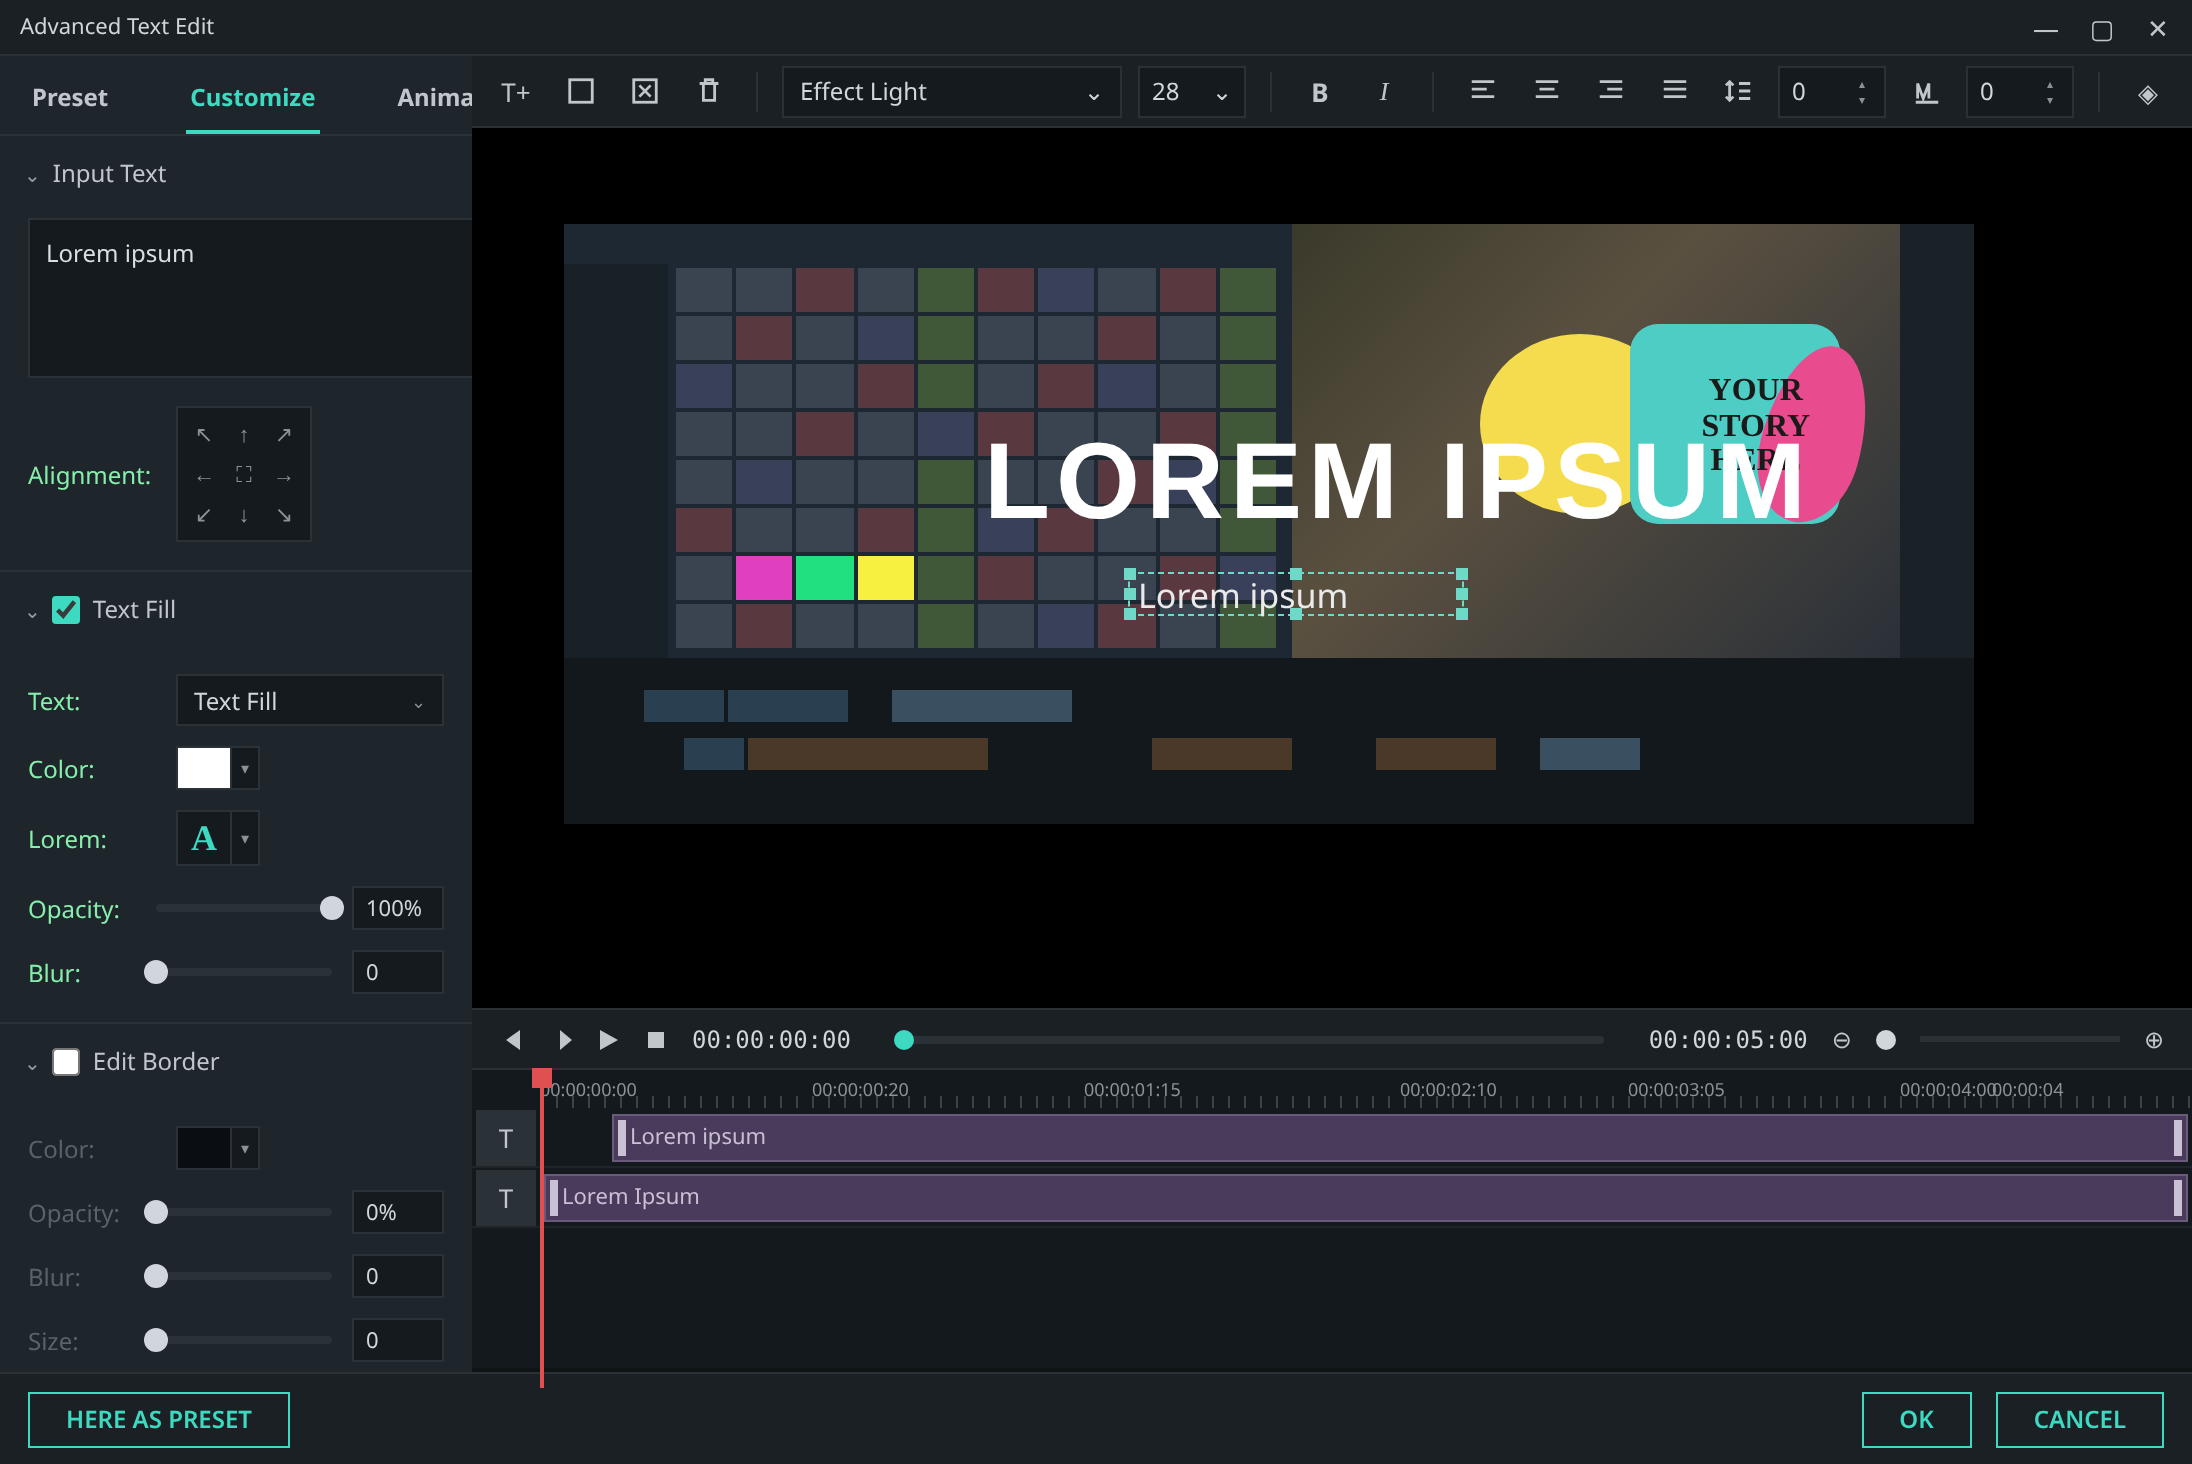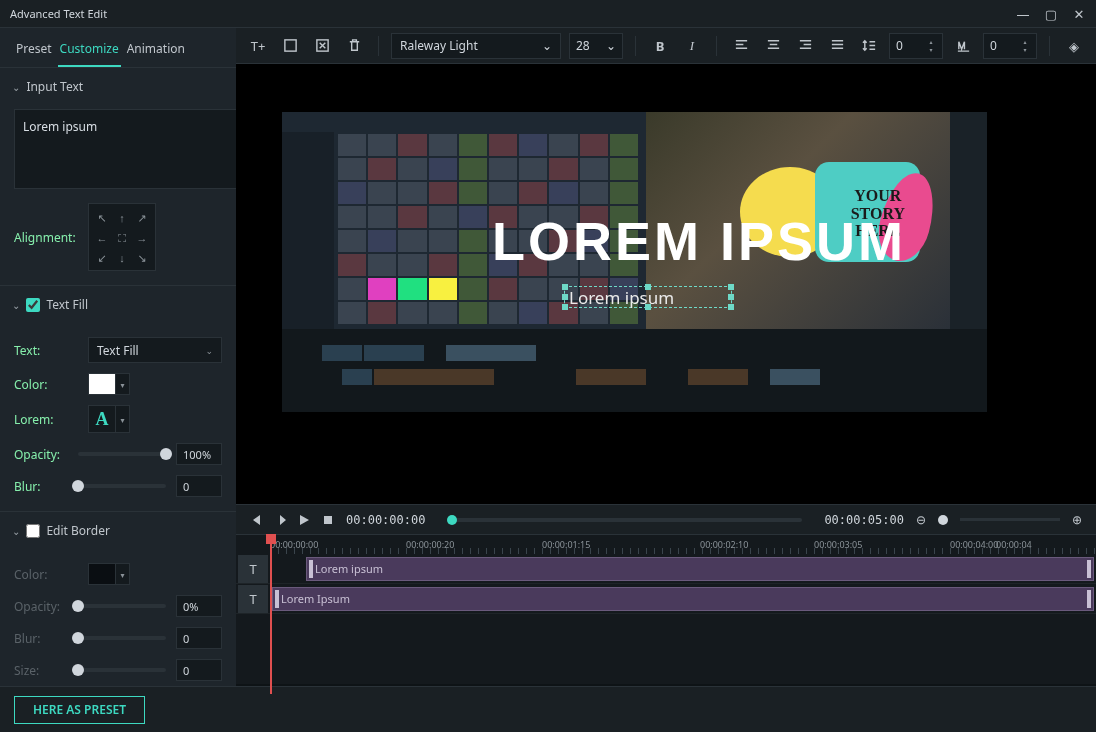--- a/index.html
+++ b/index.html
@@ -7,21 +7,21 @@
 
 
 .titlebar { height:28px; background:#1a2024; display:flex; align-items:center; justify-content:space-between; padding:0 10px; border-bottom:1px solid #2a3238; }
 .titlebar span { font-size:11px; color:#d0d6dc; }
 .winctrls { display:flex; gap:14px; font-size:13px; color:#c0c6cc; }
 .winctrls div { cursor:pointer; width:14px; text-align:center; }
 
 
 .main { display:flex; height:658px; }
 .sidebar { width:298px; background:#1e252b; display:flex; flex-direction:column; overflow-y:auto; }
-.tabs { display:flex; gap:4px; padding:8px 14px 0; border-bottom:1px solid #2a3238; }
+.tabs { display:flex; gap:37px; padding:8px 14px 0; border-bottom:1px solid #2a3238;font-weight:bold; }
 .tab { padding:4px 2px 8px; cursor:pointer; font-size:12px; }
 .tab.active { color:#3dd9c1; border-bottom:2px solid #3dd9c1; }
 
 .section { border-bottom:1px solid #2a3238; }
 .section-h { display:flex; align-items:center; gap:6px; padding:10px 12px; cursor:pointer; }
 .section-h .chev { font-size:10px; color:#98a0a6; }
 .section-body { padding:4px 14px 14px; }
 
 .textarea { width:264px; height:80px; background:#141a1e; border:1px solid #2a3238; color:#d8dee4; padding:8px; font-size:12px; resize:none; }
 
@@ -262,21 +262,21 @@
             <path d="M5 5l6 6M11 5l-6 6"></path>
           </svg>
         </div>
       <div class="tbtn">
           <svg viewBox="0 0 16 16">
             <path d="M3 4h10M5 4v9h6V4M6 4V2h4v2"></path>
           </svg>
         </div>
       <div class="divider"></div>
       <div class="fontsel">
-          <span>Raleway Light</span>
+          <span>Effect Light</span>
           <span class="dd">⌄</span>
         </div>
       <div class="numsel">
           <span>28</span>
           <span class="dd">⌄</span>
         </div>
       <div class="divider"></div>
       <div class="tbtn" style="font-weight:bold">B</div>
       <div class="tbtn" style="font-style:italic;font-family:serif">I</div>
       <div class="divider"></div>
@@ -511,13 +511,17 @@
               <div class="cr"></div>
           </div>
         </div>
       </div>
     </div>
   </div>
 </div>
 
 <div class="footer">
   <button class="btn">HERE AS PRESET</button>
+  <div style="display:flex;gap:12px">
+    <button class="btn">OK</button>
+    <button class="btn">CANCEL</button>
+  </div>
 </div>
 
 </body></html>

